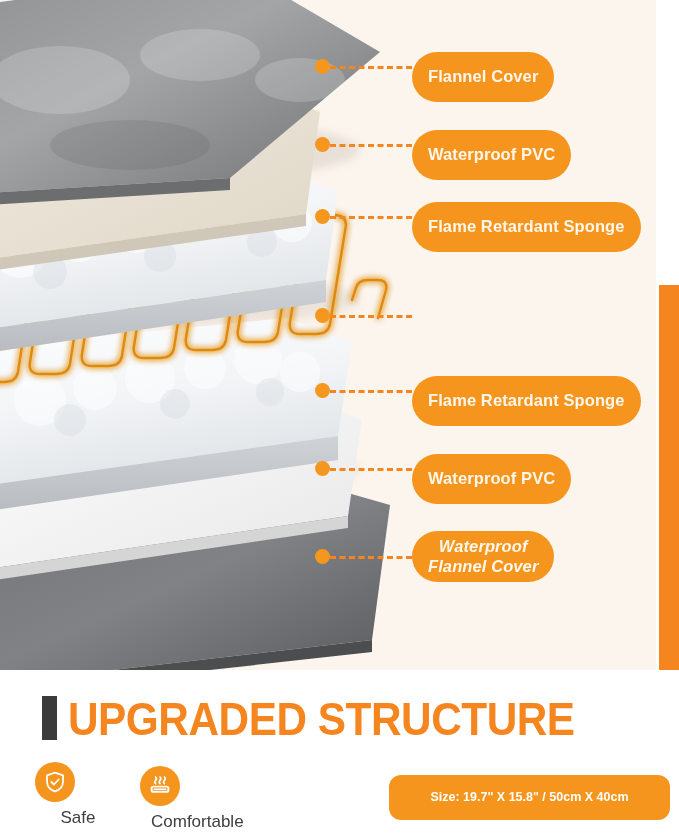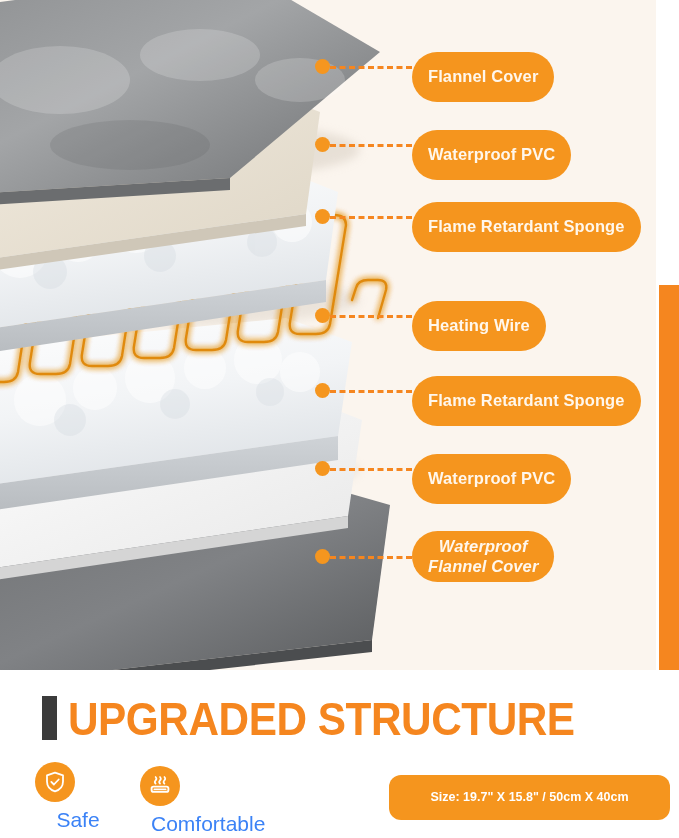--- a/index.html
+++ b/index.html
@@ -87,21 +87,21 @@
   .feat{
     position:absolute;width:110px;text-align:center;
   }
   .feat .circle{
     width:40px;height:40px;border-radius:50%;
     background:#F5951E;
     margin:0 auto 6px auto;
     display:flex;align-items:center;justify-content:center;
   }
   .feat .flabel{
-    font-size:21px;color:#3b82f6;padding-left:46px;
+    font-size:17px;color:#404040;padding-left:46px;
   }
 
   .spec{
     position:absolute;left:389px;top:775px;
     width:281px;height:45px;
     background:#F5951E;
     border-radius:12px;
     display:flex;flex-direction:column;
     align-items:center;justify-content:center;
     color:#FFFFFF;font-weight:bold;font-size:12.5px;line-height:1.35;
@@ -257,21 +257,20 @@
 
     <div class="dot" style="left:315px;top:549px;"></div>
     <div class="leader" style="left:330px;top:556px;width:82px;"></div>
 
     <div class="pill" style="left:412px;top:52px;height:29px;">Flannel Cover</div>
 
     <div class="pill" style="left:412px;top:130px;height:29px;">Waterproof PVC</div>
 
     <div class="pill" style="left:412px;top:202px;height:29px;">Flame Retardant Sponge</div>
 
-    <div class="pill" style="left:412px;top:301px;height:29px;">Heating Wire</div>
 
     <div class="pill" style="left:412px;top:376px;height:29px;">Flame Retardant Sponge</div>
 
     <div class="pill" style="left:412px;top:454px;height:29px;">Waterproof PVC</div>
 
     <div class="pill" style="left:412px;top:531px;height:51px;font-style:italic;">Waterproof
 Flannel Cover</div>
 
   </div>
   <div class="hero-white-right"></div>

